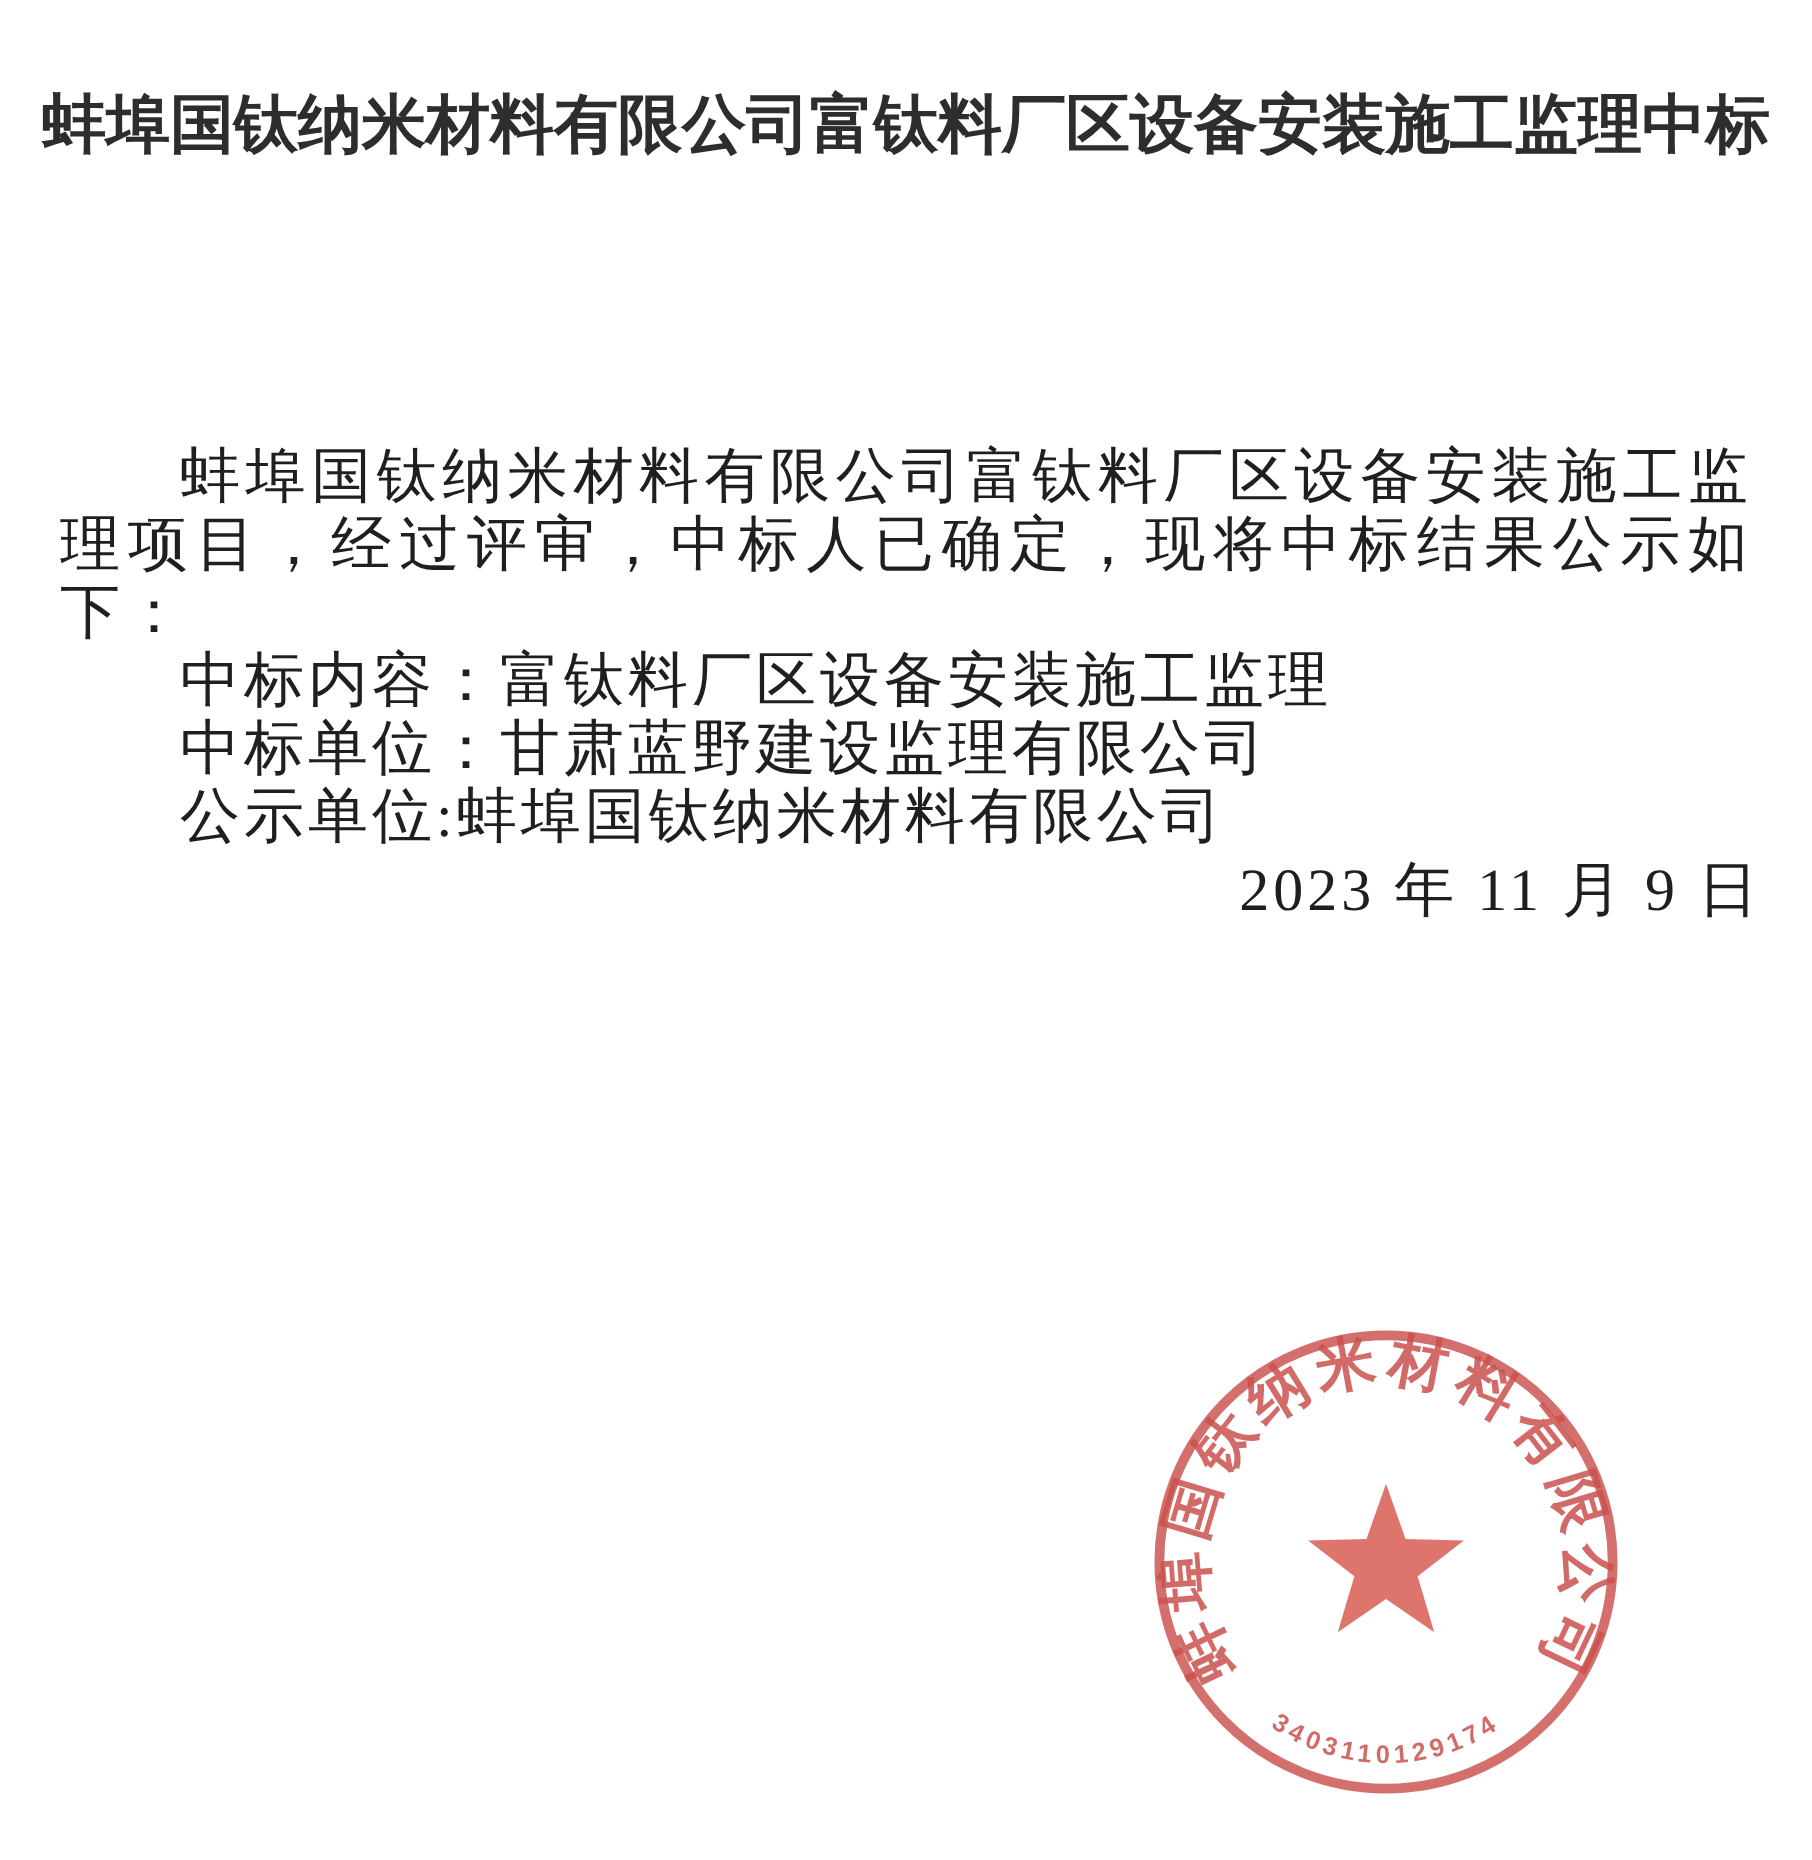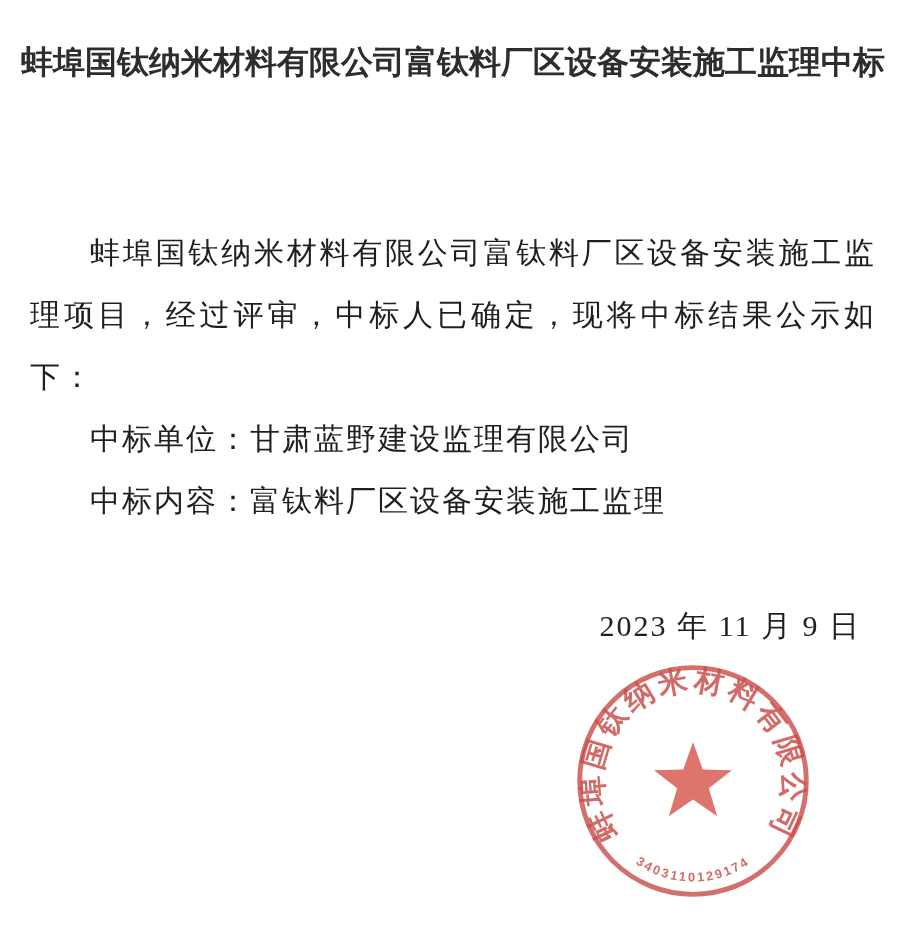--- a/index.html
+++ b/index.html
@@ -22,36 +22,35 @@
     font-weight: 700;
     font-size: 32px;
     line-height: 64px;
     color: #2d2d2d;
     letter-spacing: 0px;
   }
   .content {
     margin-top: 128px;
     padding: 0 30px;
     font-size: 30px;
-    line-height: 62px;
+    line-height: 34px;
     color: #1f1f1f;
     letter-spacing: 2px;
   }
   .para {
     text-align: justify;
     text-indent: 2em;
     margin: 0;
   }
   .field-line {
     padding-left: 60px;
     white-space: nowrap;
   }
   .date-line {
-    margin-top: 74px;
-    padding-right: 45px;
+    padding-right: 25px;
     text-align: right;
     font-size: 30px;
     line-height: 40px;
     color: #1f1f1f;
     letter-spacing: 2px;
   }
   .seal {
     position: absolute;
     left: 566px;
     top: 654px;
@@ -67,25 +66,26 @@
 
 <div class="page">
 
   <div class="title-block">
     <div>蚌埠国钛纳米材料有限公司富钛料厂区设备安装施工监理中标</div>
   </div>
 
   <div class="content">
     <p class="para">蚌埠国钛纳米材料有限公司富钛料厂区设备安装施工监理项目，经过评审，中标人已确定，现将中标结果公示如下：</p>
 
+    <div class="field-line"><span>中标内容：</span><span>富钛料厂区设备安装施工监理</span></div>
+
     <div class="field-line"><span>中标单位：</span><span>甘肃蓝野建设监理有限公司</span></div>
 
-    <div class="field-line"><span>中标内容：</span><span>富钛料厂区设备安装施工监理</span></div>
 
-
+    <div class="field-line"><span>公示单位:</span><span>蚌埠国钛纳米材料有限公司</span></div>
   </div>
 
   <div class="date-line">2023 年 11 月 9 日</div>
 
   <svg class="seal" viewBox="0 0 260 260" xmlns="http://www.w3.org/2000/svg">
     <defs>
       <path id="arcTop" d="M 53.8 183.4 A 93 93 0 1 1 206.2 183.4" fill="none"></path>
       <path id="arcBottom" d="M 57.2 202.8 A 103 103 0 0 0 202.8 202.8" fill="none"></path>
     </defs>
     <circle cx="130" cy="130" r="116" fill="none" stroke="#c5413d" stroke-opacity="0.82" stroke-width="5"></circle>

